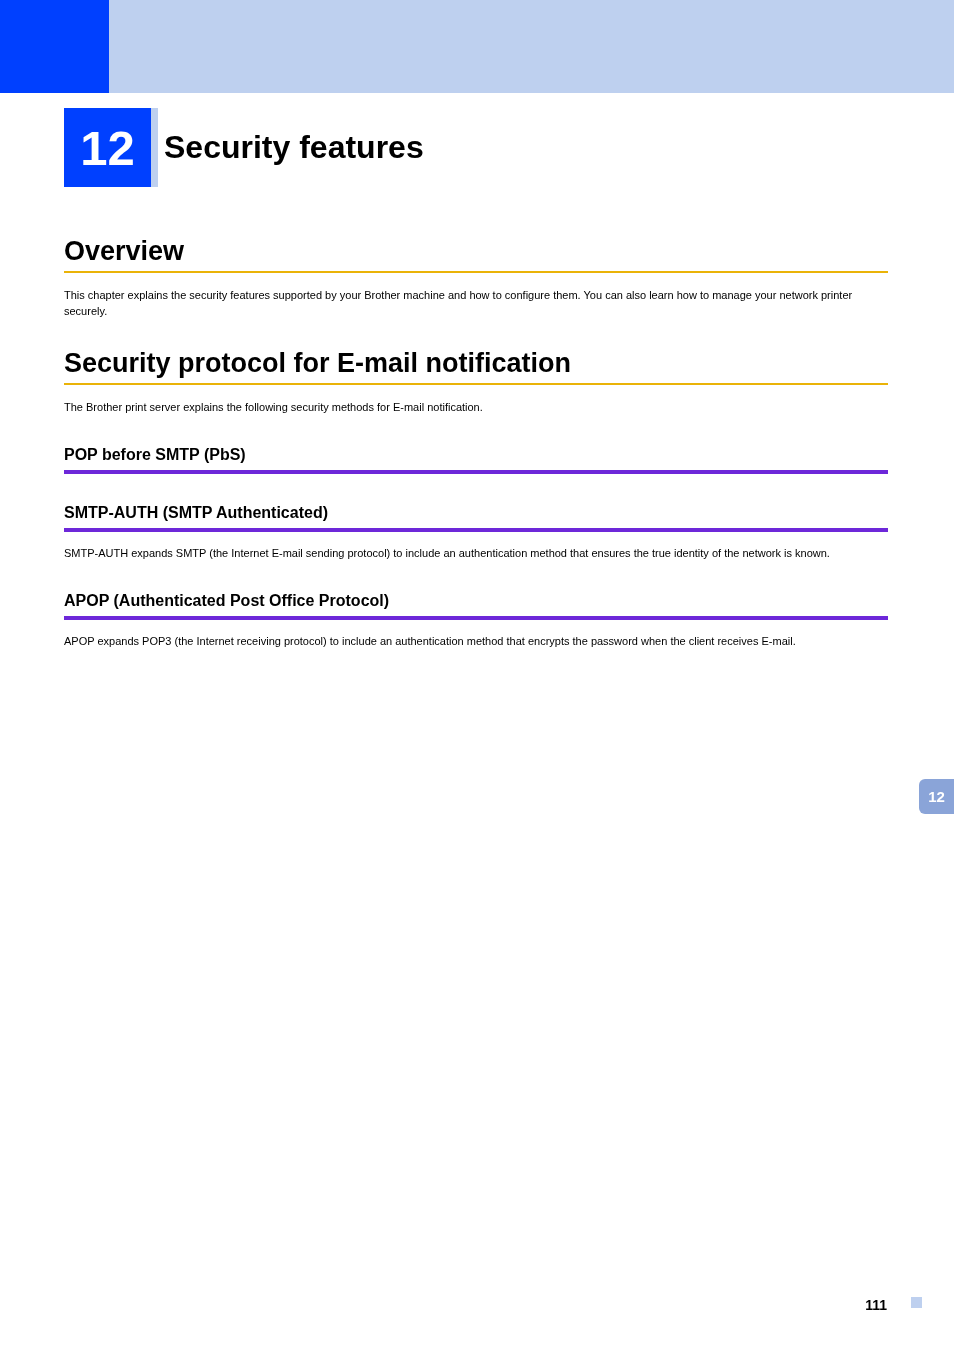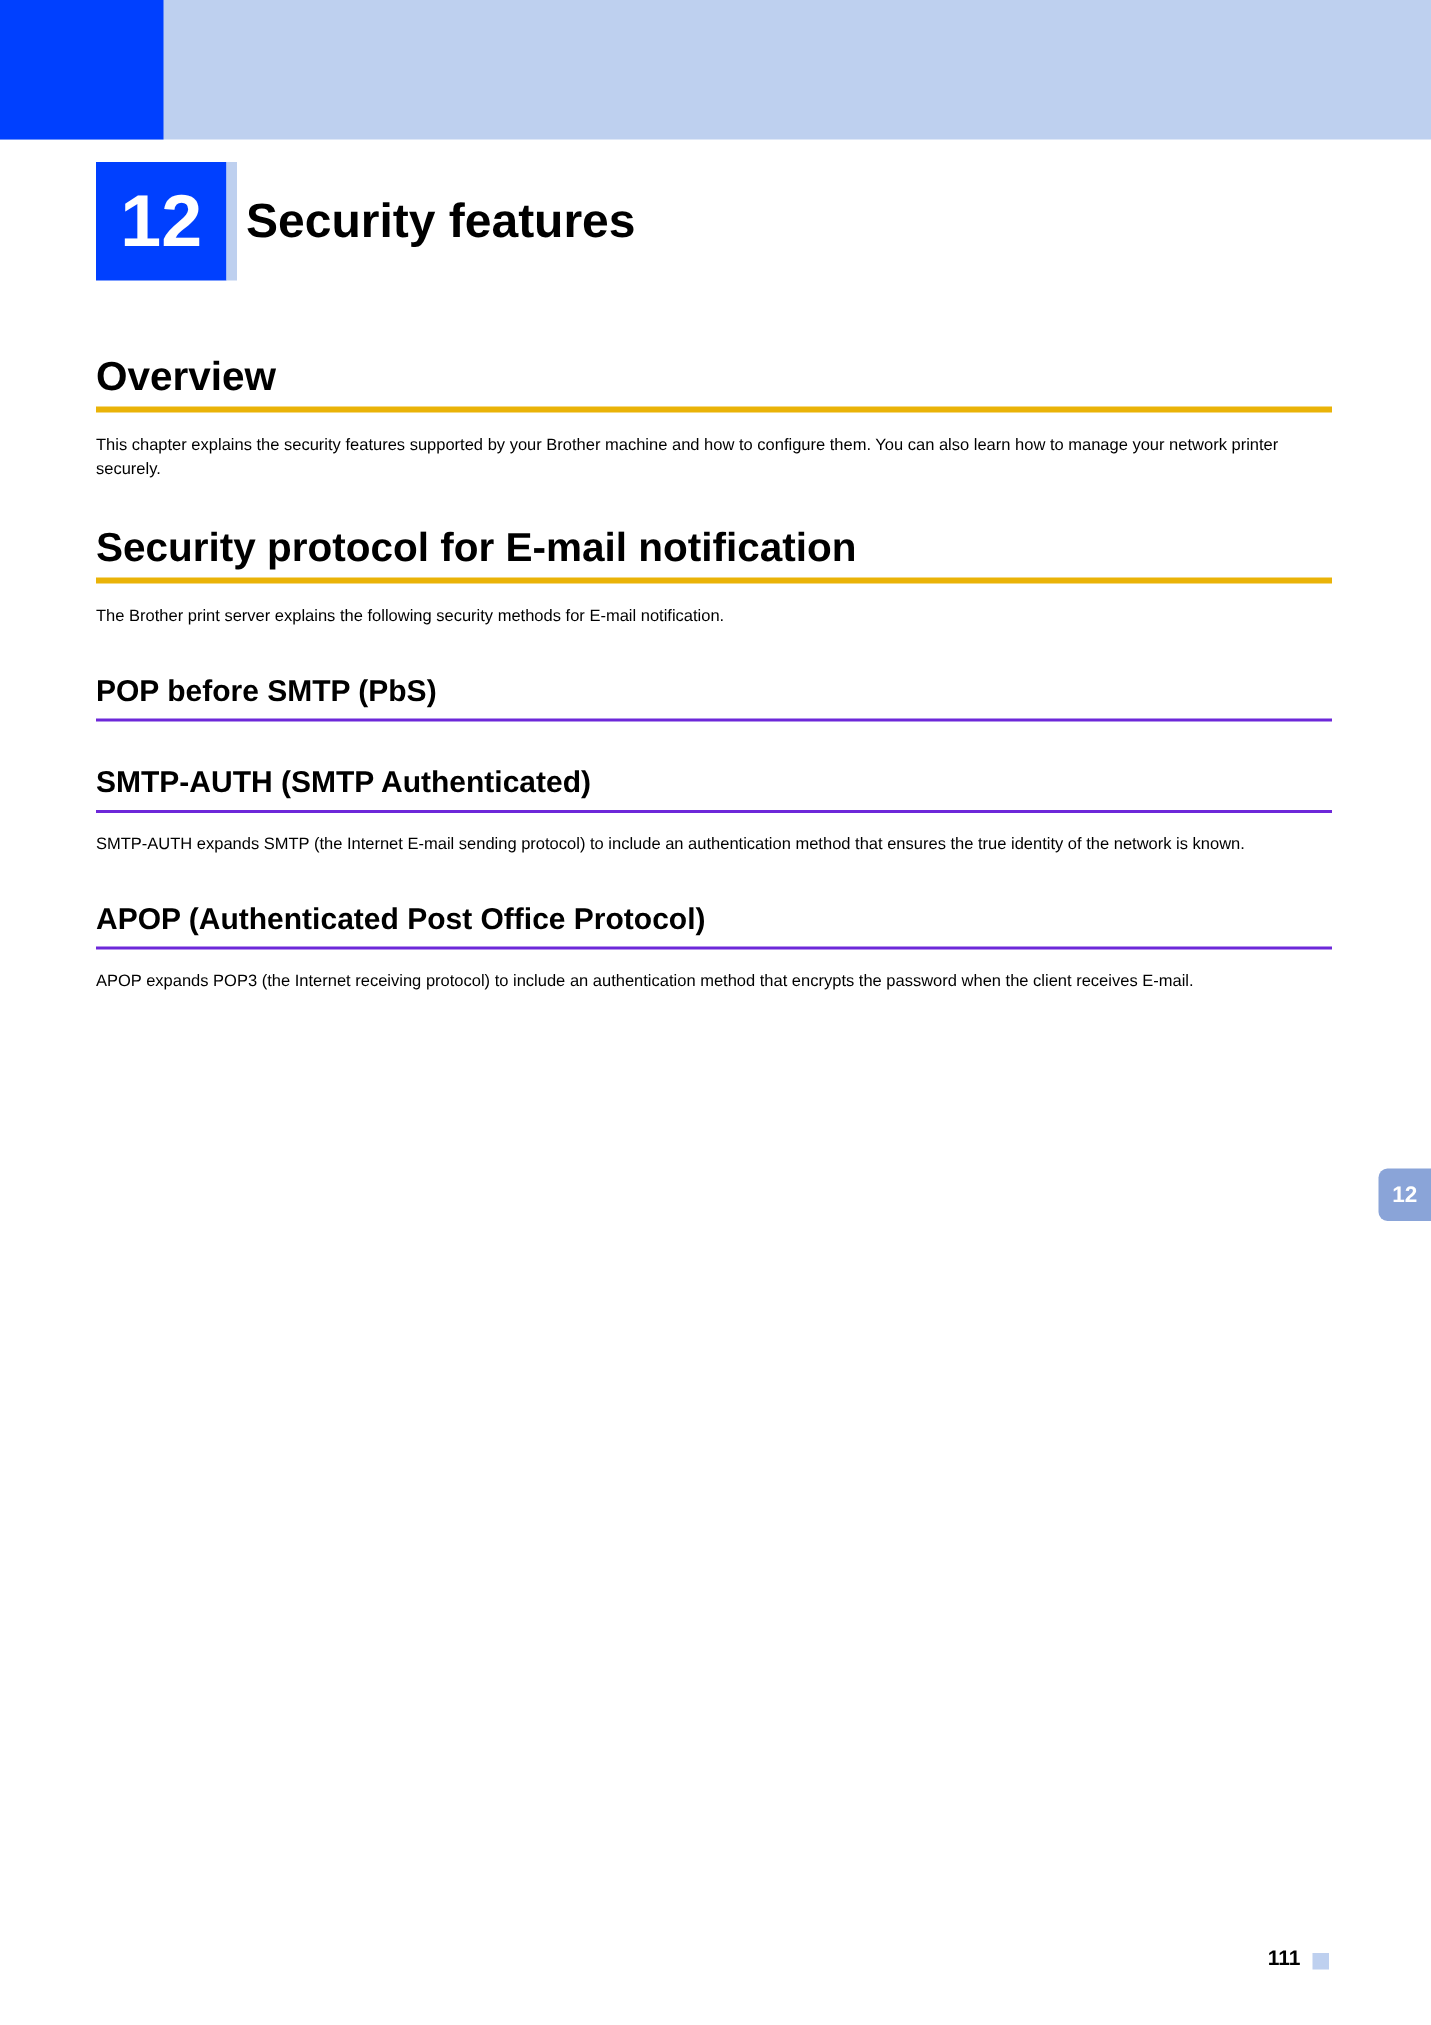--- a/index.html
+++ b/index.html
@@ -63,33 +63,33 @@
     .content {
       position: absolute;
       top: 236px;
       left: 64px;
       width: 824px;
     }
     .section-heading {
       font-size: 27px;
       font-weight: bold;
       color: #000000;
-      border-bottom: 4px solid #eab308;
+      border-bottom: 2px solid #eab308;
       padding-bottom: 4px;
       margin-bottom: 15px;
     }
     .body-text {
       font-size: 11px;
       line-height: 1.45;
       margin-bottom: 28px;
     }
     .sub-heading {
-      font-size: 20px;
+      font-size: 16px;
       font-weight: bold;
-      border-bottom: 2px solid #6d28d9;
+      border-bottom: 4px solid #6d28d9;
       padding-bottom: 6px;
       margin-bottom: 14px;
       margin-top: 12px;
     }
     .section2 {
       margin-top: 2px;
     }
     .sub-block {
       margin-top: 30px;
     }
@@ -104,24 +104,24 @@
       color: #ffffff;
       font-size: 15px;
       font-weight: bold;
       display: flex;
       align-items: center;
       justify-content: center;
     }
     .page-footer {
       position: absolute;
       bottom: 37px;
-      right: 68px;
+      right: 32px;
       display: flex;
-      align-items: flex-end;
-      gap: 8px;
+      align-items: flex-start;
+      gap: 24px;
     }
     .page-number {
       font-size: 14px;
       font-weight: bold;
     }
     .page-square {
       width: 11px;
       height: 11px;
       background: #bed0ef;
     }

